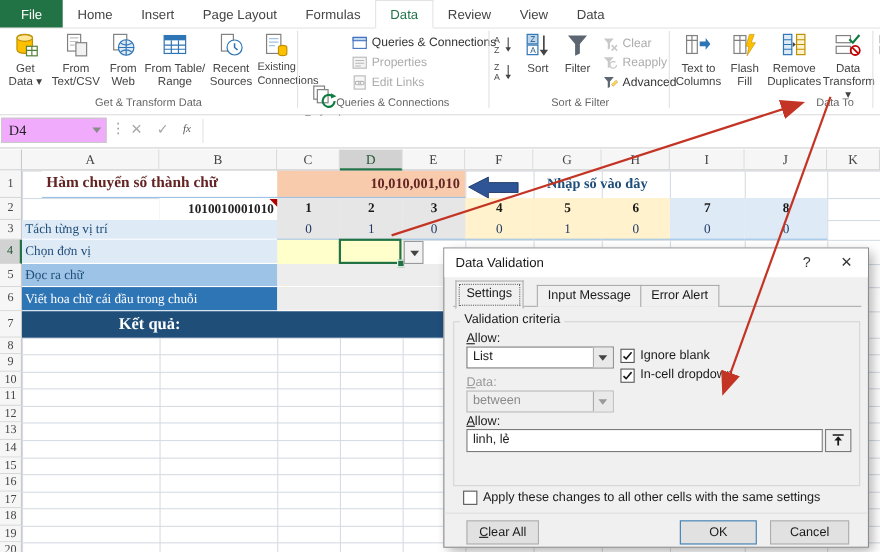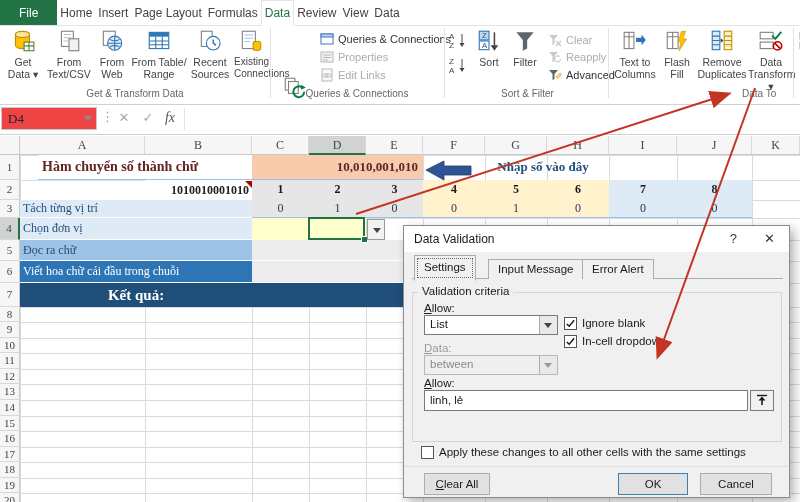--- a/index.html
+++ b/index.html
@@ -1,43 +1,43 @@
 <!DOCTYPE html>
 <html><head>
 <meta charset="utf-8">
 <style>
   html,body{margin:0;padding:0;background:#fff;}
   .stage{position:relative;width:800px;height:502px;overflow:hidden;background:#fff;
          font-family:"Liberation Sans",sans-serif;color:#333;}
   .abs{position:absolute;}
   
   .tabs-bar{position:absolute;left:0;top:0;width:800px;height:25px;background:#fff;border-bottom:1px solid #E4E4E4;display:flex;align-items:stretch;z-index:4;}
-  .tab{font-size:12px;color:#444;padding:0 3px;display:flex;align-items:center;cursor:default;}
+  .tab{font-size:12px;color:#444;padding:0 13px;display:flex;align-items:center;cursor:default;}
   .tab.file{background:#217346;color:#fff;padding:0 19px;}
   .tab.active{color:#217346;background:#fff;border:1px solid #E4E4E4;border-bottom:1px solid #fff;margin-bottom:-1px;}
   .search{position:absolute;left:450px;top:2px;width:262px;height:21px;background:#EDEDED;display:flex;align-items:center;padding-left:8px;}
   .search .ph{font-size:12px;color:#767676;margin-left:7px;}
   
   .ribbon{position:absolute;left:0;top:25px;width:800px;height:79px;background:#fff;border-bottom:1px solid #D2D2D2;z-index:3;}
   .rbtn-lg{position:absolute;top:2px;height:58px;text-align:center;font-size:10.5px;color:#444;line-height:1.15;}
   .rbtn-lg svg{display:block;margin:1px auto 2px auto;}
   .rbtn-sm{position:absolute;height:17px;display:flex;align-items:center;font-size:11px;color:#333;white-space:nowrap;}
   .rbtn-sm svg{margin-right:4px;}
   .rbtn-sm.dis{color:#ACACAC;}
   .grp-label{position:absolute;top:63px;font-size:10px;color:#666;text-align:center;white-space:nowrap;}
   .vsep{position:absolute;top:3px;height:70px;width:1px;background:#E1E1E1;}
   .mini-btn{position:absolute;width:22px;height:20px;}
   
   .fbar{position:absolute;left:0;top:105px;width:800px;height:29px;background:#fff;border-bottom:1px solid #CFCFCF;z-index:3;}
-  .namebox{position:absolute;left:1px;top:2px;width:96px;height:23px;border:1px solid #C9C9C9;background:#ef4444;
+  .namebox{position:absolute;left:1px;top:2px;width:96px;height:23px;border:1px solid #C9C9C9;background:#f0abfc;
            font-family:"Liberation Serif",serif;font-size:13px;color:#222;display:flex;align-items:center;padding-left:6px;box-sizing:border-box;}
   .nb-caret{position:absolute;right:4px;top:8px;width:0;height:0;border-left:4px solid transparent;border-right:4px solid transparent;border-top:5px solid #8a8a8a;}
   .fdots{position:absolute;left:101px;top:4px;color:#9a9a9a;font-size:13px;}
   .fbtn{position:absolute;top:3px;width:20px;height:20px;text-align:center;line-height:20px;color:#A8A8A8;font-size:13px;}
-  .fx{font-family:"Liberation Serif",serif;font-style:italic;color:#555;font-size:14px;}
+  .fx{font-family:"Liberation Serif",serif;font-style:italic;color:#555;font-size:10px;}
   .fdiv{position:absolute;left:184px;top:3px;width:1px;height:22px;background:#E4E4E4;}
   
   .corner{position:absolute;left:0;top:136px;width:20px;height:19px;background:#F6F6F6;border-right:1px solid #C9C9C9;border-bottom:1px solid #C9C9C9;box-sizing:border-box;z-index:2;}
   .corner-tri{position:absolute;left:11px;top:147px;width:0;height:0;border-left:7px solid transparent;border-bottom:7px solid #B5B5B5;}
   .colh{position:absolute;top:136px;height:19px;background:#F6F6F6;border-right:1px solid #D8D8D8;border-bottom:1px solid #C9C9C9;box-sizing:border-box;
         font-family:"Liberation Serif",serif;font-size:12px;color:#444;text-align:center;line-height:18px;z-index:2;}
   .colh.act{background:#D2D2D2;border-bottom:2px solid #217346;color:#1E5631;}
   .rowh{position:absolute;left:0;width:20px;background:#F6F6F6;border-right:1px solid #C9C9C9;border-bottom:1px solid #D8D8D8;box-sizing:border-box;
         font-family:"Liberation Serif",serif;font-size:11px;color:#444;text-align:center;z-index:2;}
   .rowh.act{background:#D2D2D2;border-right:2px solid #217346;color:#1E5631;}

